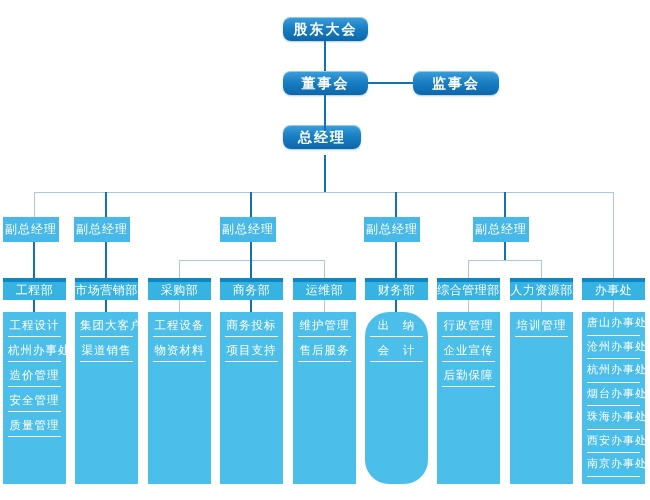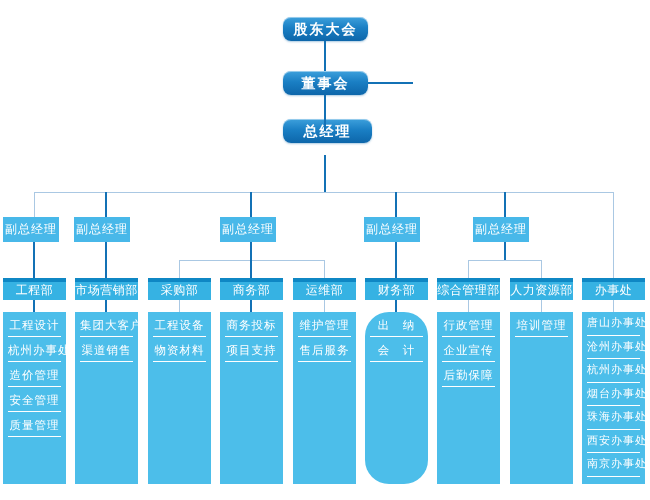--- a/index.html
+++ b/index.html
@@ -43,21 +43,22 @@
   .vlight{position:absolute;width:1px;background:#aac8e3;}
   .hlight{position:absolute;height:1px;background:#aac8e3;}
 </style>
 </head>
 <body>
 
 <div class="stage">
 
   <div class="topbox" style="left:283px;top:17px;width:85px;">股东大会</div>
   <div class="topbox" style="left:283px;top:71px;width:85px;">董事会</div>
-  <div class="topbox" style="left:283px;top:119px;width:89px;">总经理</div>
+  <div class="topbox" style="left:413px;top:71px;width:86px;">监事会</div>
+  <div class="topbox" style="left:283px;top:125px;width:78px;">总经理</div>
 
   <div class="vdark" style="left:324px;top:41px;height:30px;"></div>
   <div class="vdark" style="left:324px;top:95px;height:36px;"></div>
   <div class="hdark" style="left:368px;top:82px;width:45px;"></div>
   <div class="vdark" style="left:324px;top:155px;height:37px;"></div>
 
   <div class="hlight" style="left:34px;top:192px;width:580px;"></div>
   <div class="vlight" style="left:34px;top:192px;height:25px;"></div>
   <div class="vlight" style="left:613px;top:192px;height:86px;"></div>
 

